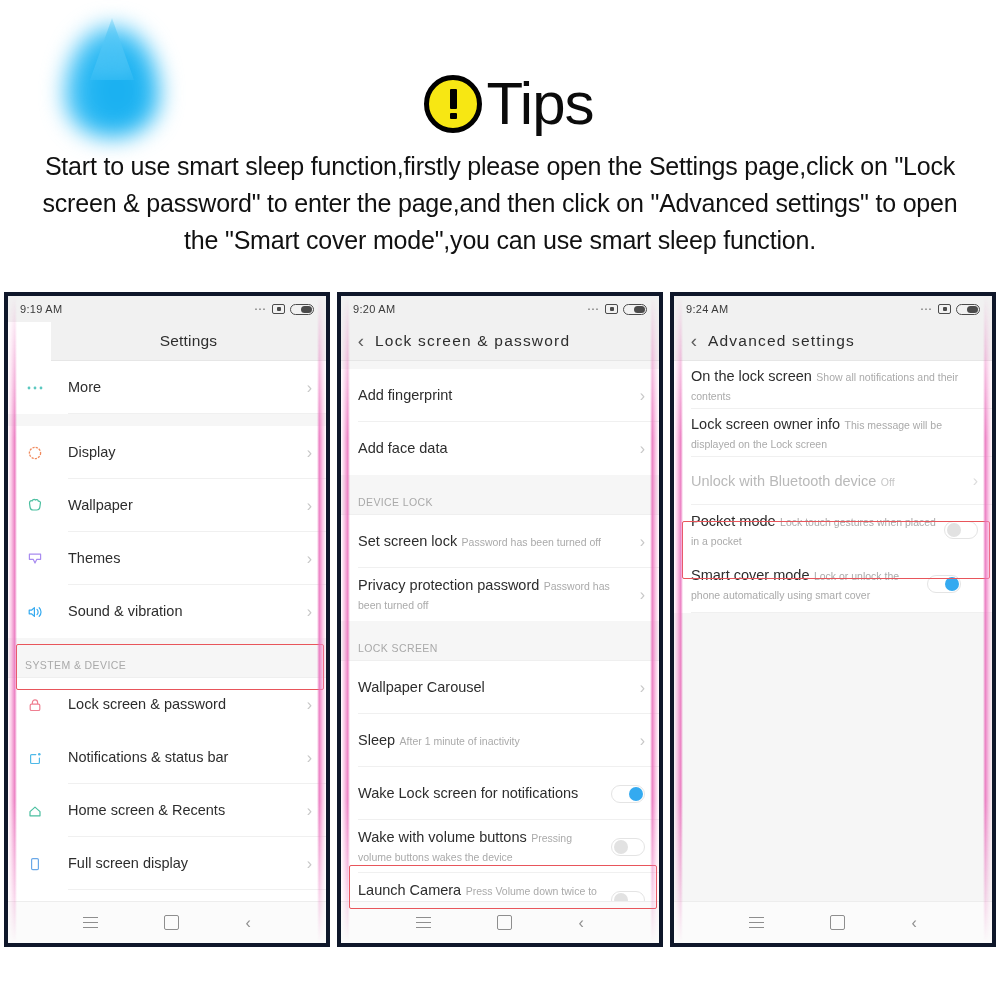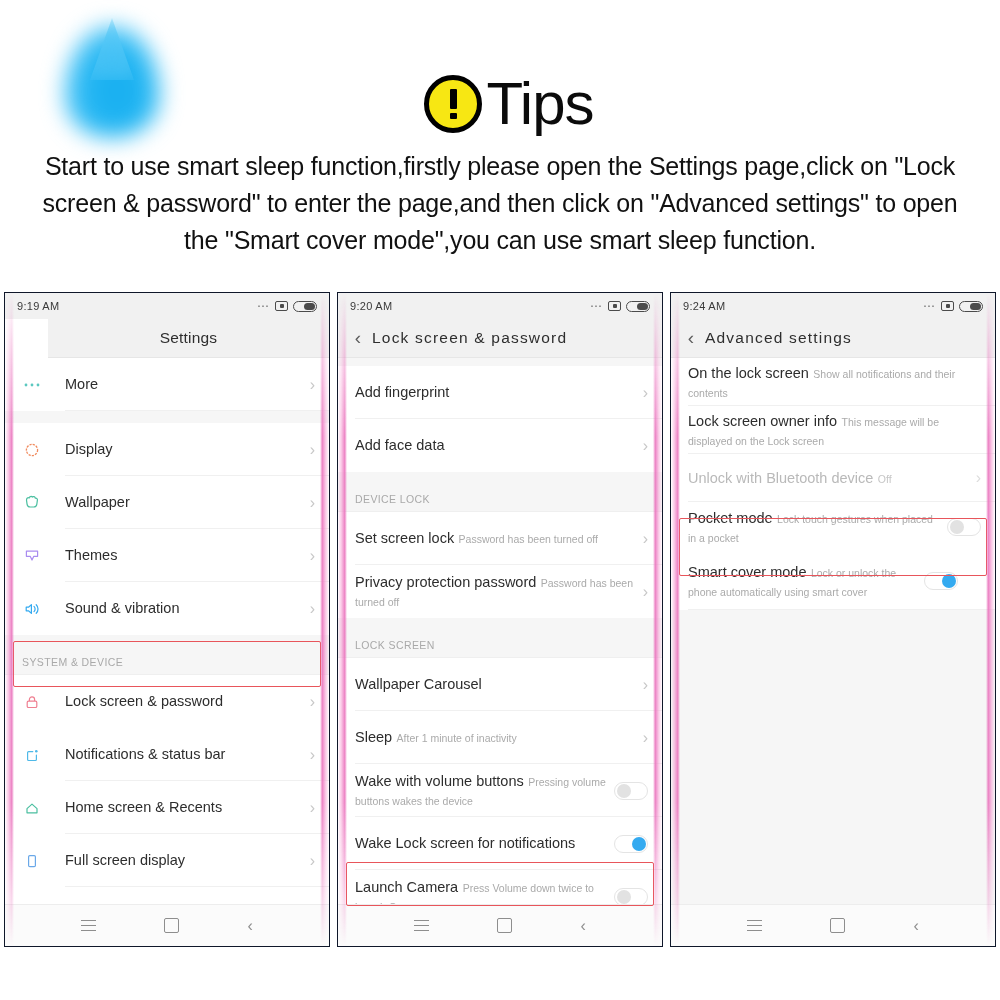--- a/index.html
+++ b/index.html
@@ -70,21 +70,21 @@
     font-size:25px;line-height:37px;color:#111;
     font-family:"Liberation Sans", sans-serif;
     letter-spacing:-0.2px;
   }
 
   
   #phones{position:absolute;left:0;top:292px;width:1000px;height:660px;}
   .phone{
     position:absolute;top:0;width:326px;height:655px;
     background:#ffffff;
-    border:1px solid #0f172a;
+    border:4px solid #0f172a;
     box-sizing:border-box;
     overflow:hidden;
   }
   #phone1{left:4px;}
   #phone2{left:337px;}
   #phone3{left:670px;}
 
   
   .edge{position:absolute;top:0;bottom:0;width:9px;pointer-events:none;z-index:6;}
   .edge.l{left:0;background:linear-gradient(to right, rgba(255,255,255,0) 0%, rgba(244,148,206,0.55) 40%, rgba(233,108,186,0.85) 75%, rgba(255,255,255,0) 100%);}
@@ -443,32 +443,32 @@
 
       <div class="row noicon">
         <span class="txt">
           <span class="label">Sleep</span>
           <span class="sub">After 1 minute of inactivity</span>
         </span>
         <span class="chev">›</span>
       </div>
 
       <div class="row noicon">
+        <span class="txt"><span class="label">Wake Lock screen for notifications</span></span>
+        <span class="sw on">
+            <i></i>
+          </span>
+      </div>
+
+      <div class="row noicon">
         <span class="txt">
           <span class="label">Wake with volume buttons</span>
           <span class="sub">Pressing volume buttons wakes the device</span>
         </span>
         <span class="sw off">
-            <i></i>
-          </span>
-      </div>
-
-      <div class="row noicon">
-        <span class="txt"><span class="label">Wake Lock screen for notifications</span></span>
-        <span class="sw on">
             <i></i>
           </span>
       </div>
 
       <div class="row noicon">
         <span class="txt">
           <span class="label">Launch Camera</span>
           <span class="sub">Press Volume down twice to launch Camera</span>
         </span>
         <span class="sw off">

